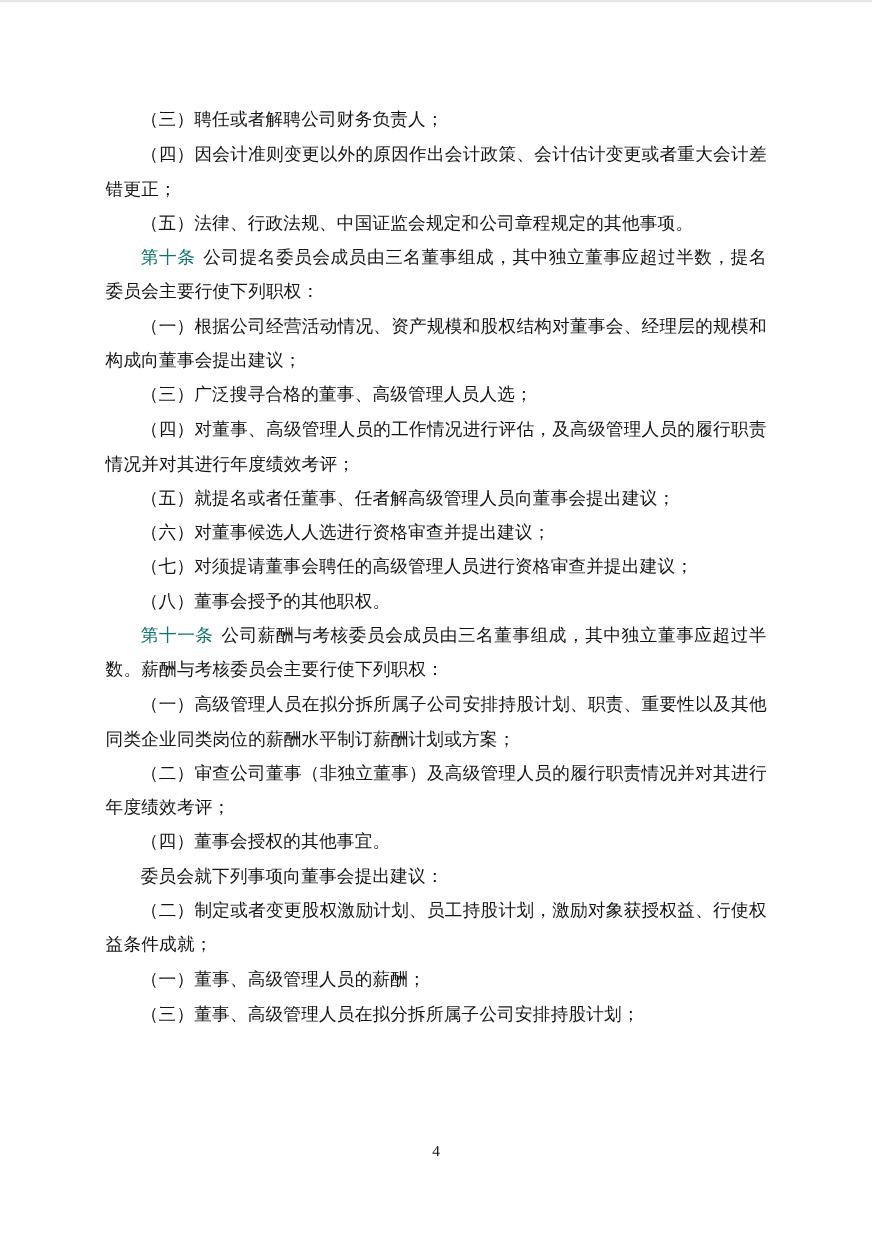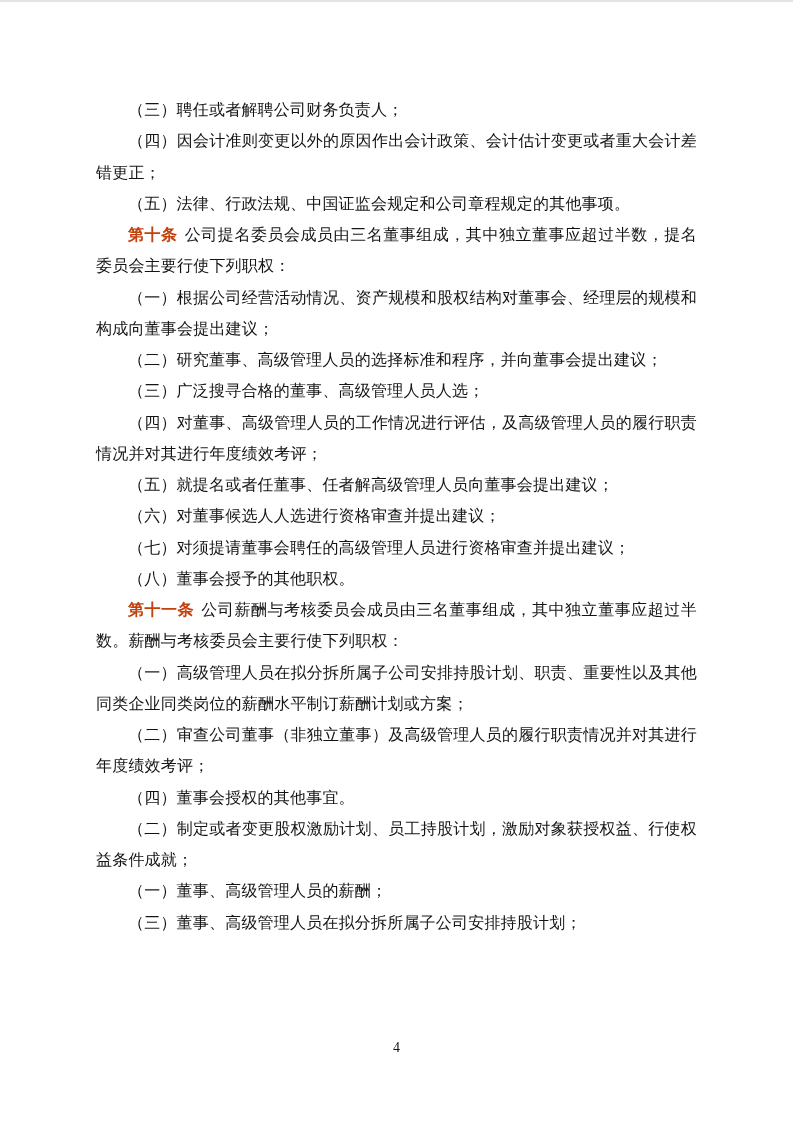--- a/index.html
+++ b/index.html
@@ -32,23 +32,23 @@
     margin: 0;
     padding: 0;
     font-size: 16px;
     line-height: 31.25px;
     letter-spacing: 0.2px;
     text-indent: 2em;
     text-align: justify;
     text-justify: inter-ideograph;
   }
   .content p b.lead {
-    font-weight: bold;
+    font-weight: normal;
     margin-right: 0.45em;
-    color: #c2410c;
+    color: #0f766e;
   }
   .page-footer {
     position: absolute;
     left: 0;
     top: 1038px;
     width: 793px;
     text-align: center;
     font-size: 14px;
     line-height: 20px;
     color: #141414;
@@ -58,29 +58,29 @@
 <body>
 
 <div class="top-edge"></div>
 
 <div class="content" id="doc-body">
     <p><span>（三）聘任或者解聘公司财务负责人；</span></p>
     <p><span>（四）因会计准则变更以外的原因作出会计政策、会计估计变更或者重大会计差错更正；</span></p>
     <p><span>（五）法律、行政法规、中国证监会规定和公司章程规定的其他事项。</span></p>
     <p><b class="lead">第十条</b><span>公司提名委员会成员由三名董事组成，其中独立董事应超过半数，提名委员会主要行使下列职权：</span></p>
     <p><span>（一）根据公司经营活动情况、资产规模和股权结构对董事会、经理层的规模和构成向董事会提出建议；</span></p>
-    <p><span>（二）研究董事、高级管理人员的选择标准和程序，并向董事会提出建议；</span></p>
     <p><span>（三）广泛搜寻合格的董事、高级管理人员人选；</span></p>
     <p><span>（四）对董事、高级管理人员的工作情况进行评估，及高级管理人员的履行职责情况并对其进行年度绩效考评；</span></p>
     <p><span>（五）就提名或者任董事、任者解高级管理人员向董事会提出建议；</span></p>
     <p><span>（六）对董事候选人人选进行资格审查并提出建议；</span></p>
     <p><span>（七）对须提请董事会聘任的高级管理人员进行资格审查并提出建议；</span></p>
     <p><span>（八）董事会授予的其他职权。</span></p>
     <p><b class="lead">第十一条</b><span>公司薪酬与考核委员会成员由三名董事组成，其中独立董事应超过半数。薪酬与考核委员会主要行使下列职权：</span></p>
     <p><span>（一）高级管理人员在拟分拆所属子公司安排持股计划、职责、重要性以及其他同类企业同类岗位的薪酬水平制订薪酬计划或方案；</span></p>
     <p><span>（二）审查公司董事（非独立董事）及高级管理人员的履行职责情况并对其进行年度绩效考评；</span></p>
     <p><span>（四）董事会授权的其他事宜。</span></p>
+    <p><span>委员会就下列事项向董事会提出建议：</span></p>
     <p><span>（二）制定或者变更股权激励计划、员工持股计划，激励对象获授权益、行使权益条件成就；</span></p>
     <p><span>（一）董事、高级管理人员的薪酬；</span></p>
     <p><span>（三）董事、高级管理人员在拟分拆所属子公司安排持股计划；</span></p>
   </div>
 
 <div class="page-footer">4</div>
 
 </body></html>

